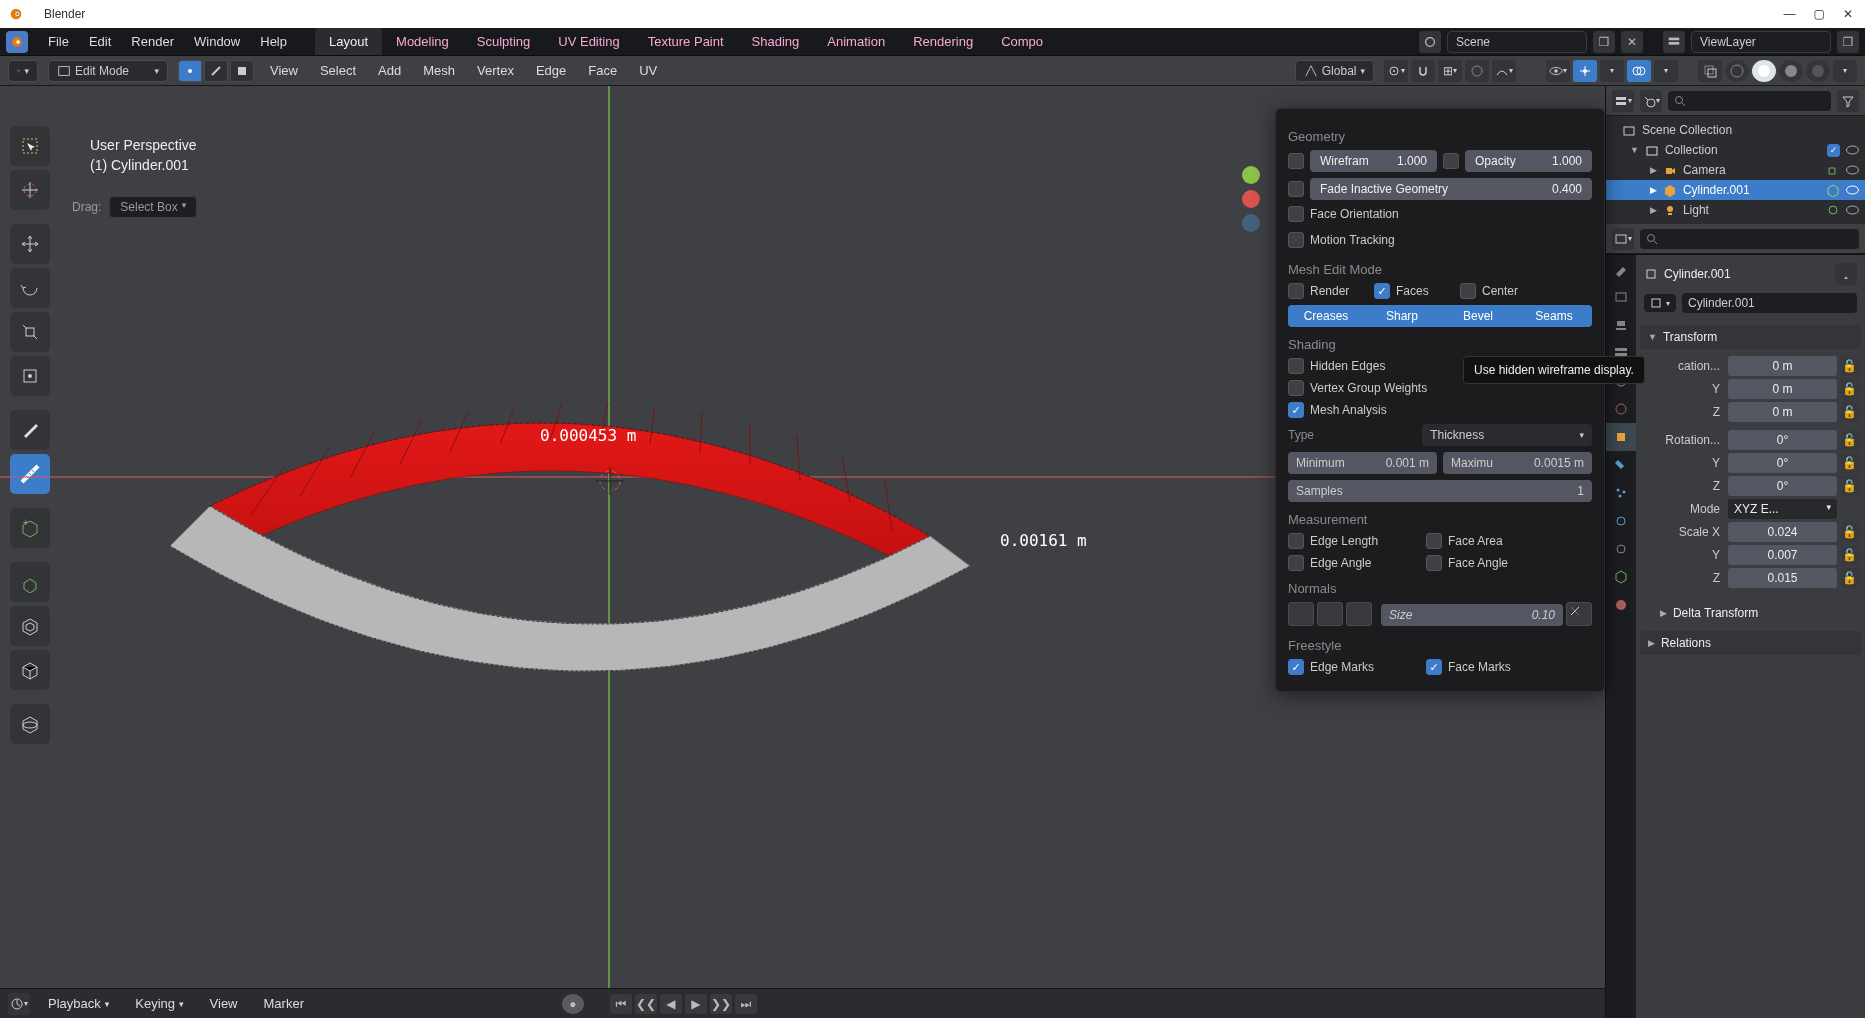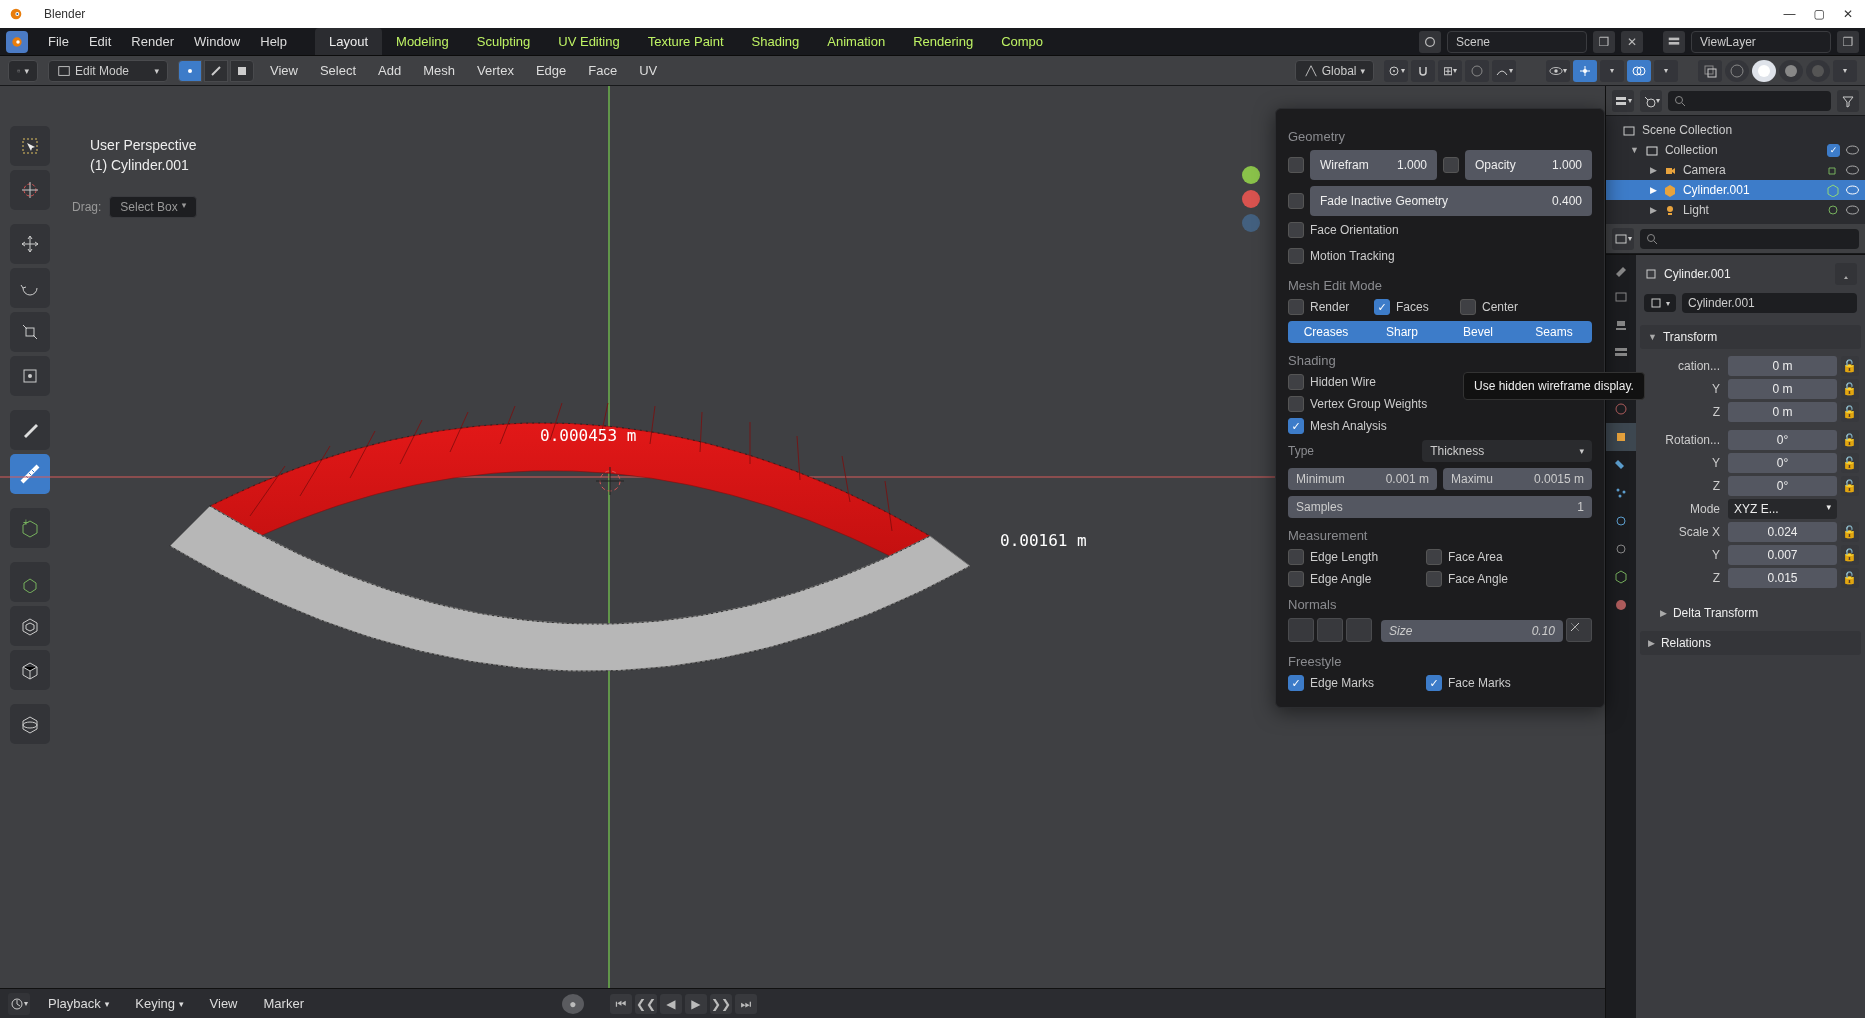--- a/index.html
+++ b/index.html
@@ -9,21 +9,21 @@
 .titlebar { background: #fff; height: 28px; display: flex; align-items: center; padding: 0 8px; color: #333; justify-content: space-between; }
 .titlebar-left { display: flex; align-items: center; gap: 20px; }
 .titlebar-right { display: flex; gap: 18px; padding-right: 4px; }
 .logo-icon { width: 16px; height: 16px; }
 
 
 .topmenu { background: #18191d; height: 28px; display: flex; align-items: center; padding: 0 6px; gap: 0; border-bottom: 1px solid #0c0c0c; }
 .blender-badge { width: 22px; height: 22px; background: #4b7bc5; border-radius: 4px; display: flex; align-items: center; justify-content: center; margin-right: 10px; }
 .topmenu-item { padding: 4px 10px; color: #ddd; font-size: 13px; }
 .workspace-tabs { display: flex; margin-left: 18px; }
-.workspace-tab { padding: 6px 14px; color: #bef264; font-size: 13px; }
+.workspace-tab { padding: 6px 14px; color: #f9a8d4; font-size: 13px; }
 .workspace-tab.active { background: #2b2c30; color: #eee; border-top-left-radius: 4px; border-top-right-radius: 4px; }
 .scene-block { display: flex; align-items: center; margin-left: auto; gap: 6px; }
 .scene-field { background: #1d1e22; border: 1px solid #3a3b3f; border-radius: 4px; padding: 3px 8px; min-width: 140px; height: 22px; display: flex; align-items: center; }
 .icon-btn-tiny { width: 22px; height: 22px; background: #333438; border-radius: 3px; display: flex; align-items: center; justify-content: center; }
 
 
 .headerbar { background: #3f4043; height: 30px; display: flex; align-items: center; padding: 0 8px; gap: 10px; border-bottom: 1px solid #18191b; }
 .headerbar .dropdown { background: #2a2b2e; border: 1px solid #4a4b4e; border-radius: 4px; padding: 3px 8px; display: flex; align-items: center; gap: 4px; height: 22px; }
 .mode-pill { display: flex; gap: 2px; }
 .mode-pill .pill { width: 24px; height: 22px; background: #2f3033; border: 1px solid #494a4d; display: flex; align-items: center; justify-content: center; }
@@ -63,21 +63,21 @@
 .nav-gizmo { position: absolute; right: 345px; top: 80px; display: flex; flex-direction: column; gap: 6px; }
 .nav-ball { width: 18px; height: 18px; border-radius: 50%; }
 
 
 .overlay-panel { position: absolute; right: 0; top: 22px; width: 330px; background: #1c1c1e; border: 1px solid #2c2d30; border-radius: 6px; padding: 10px 12px; color: #ccc; box-shadow: 0 4px 20px rgba(0,0,0,0.5); }
 .overlay-panel .sect-title { color: #8a8b8f; font-size: 13px; margin: 10px 0 6px; }
 .overlay-row { display: flex; gap: 6px; align-items: center; margin-bottom: 6px; }
 .checkbox { width: 16px; height: 16px; background: #3f4044; border-radius: 3px; border: 1px solid #555; display: inline-flex; align-items: center; justify-content: center; flex-shrink: 0; }
 .checkbox.checked { background: #3d7cc9; border-color: #3d7cc9; }
 .check { color: #fff; font-size: 11px; }
-.overlay-btn { background: #545761; border-radius: 4px; padding: 3px 10px; color: #eee; flex: 1; text-align: center; height: 30px; display: flex; align-items: center; justify-content: space-between; }
+.overlay-btn { background: #545761; border-radius: 4px; padding: 3px 10px; color: #eee; flex: 1; text-align: center; height: 22px; display: flex; align-items: center; justify-content: space-between; }
 .seg-row { display: flex; gap: 0; margin-bottom: 6px; }
 .seg { flex: 1; background: #3d7cc9; color: #fff; padding: 4px 0; text-align: center; font-size: 12px; }
 .seg:first-child { border-radius: 4px 0 0 4px; }
 .seg:last-child { border-radius: 0 4px 4px 0; }
 .field { background: #545761; border-radius: 4px; padding: 3px 8px; display: flex; justify-content: space-between; flex: 1; height: 22px; align-items: center; }
 .field.dark { background: #2a2b2e; }
 .tooltip { position: absolute; background: #111; color: #eee; padding: 6px 10px; border-radius: 4px; font-size: 12px; white-space: nowrap; border: 1px solid #333; }
 
 .normals-row { display: flex; gap: 3px; align-items: flex-end; font-style: italic; }
 .norm-btn { width: 26px; height: 24px; background: #38393d; border-radius: 3px; border: 1px solid #4a4b4e; }
@@ -533,21 +533,21 @@
         <div class="seg">Creases</div>
         <div class="seg">Sharp</div>
         <div class="seg">Bevel</div>
         <div class="seg">Seams</div>
       </div>
 
       <div class="sect-title">Shading</div>
       <div style="position:relative">
         <div class="overlay-row">
           <span class="checkbox"></span>
-          <span>Hidden Wire</span>
+          <span>Hidden Edges</span>
         </div>
         <div class="tooltip" style="top:-2px; left:175px">Use hidden wireframe display.</div>
       </div>
       <div class="overlay-row">
         <span class="checkbox"></span>
         <span>Vertex Group Weights</span>
       </div>
       <div class="overlay-row">
         <span class="checkbox checked">
             <span class="check">✓</span>

